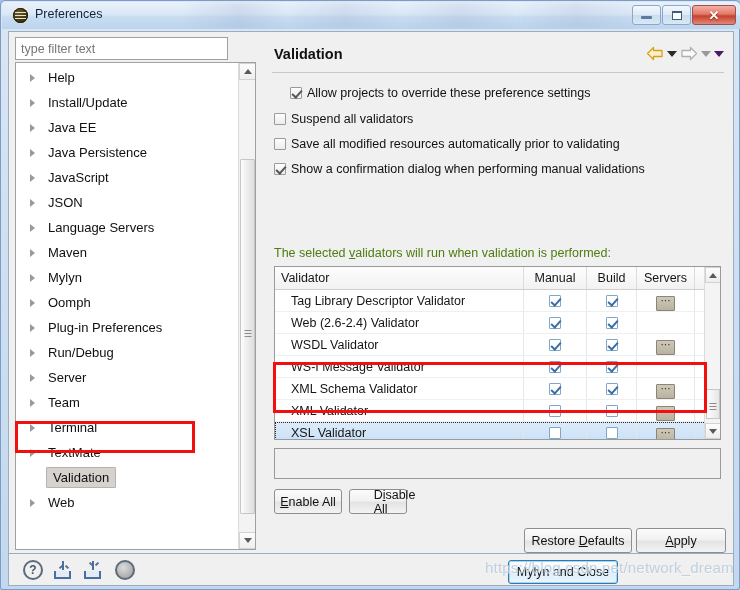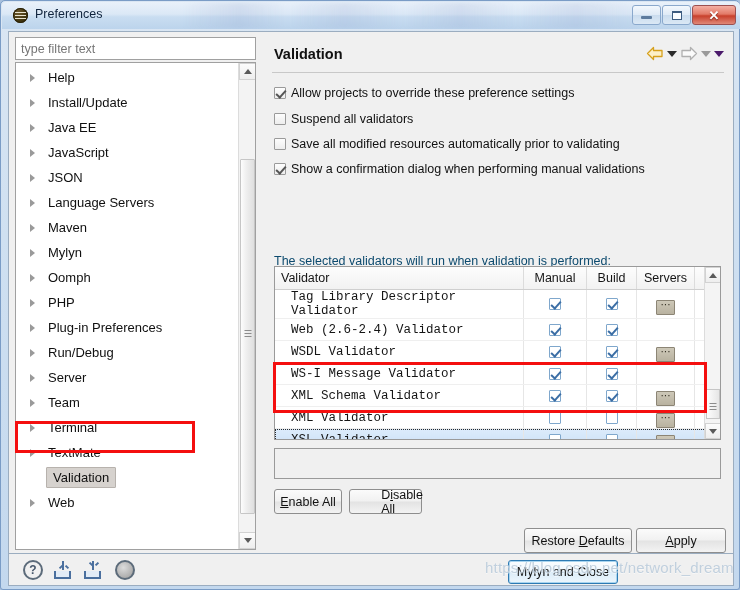--- a/index.html
+++ b/index.html
@@ -71,21 +71,21 @@
   
   .client{
     position:absolute;left:7px;top:30px;width:726px;height:523px;
     background:#f0f0f0;
     border:1px solid #9badc0;
     box-sizing:border-box;
   }
 
   
   .filter-input{
-    position:absolute;left:6px;top:5px;width:241px;height:23px;
+    position:absolute;left:6px;top:5px;width:213px;height:23px;
     box-sizing:border-box;background:#fff;border:1px solid #a0a0a0;
     font-family:"Liberation Sans", sans-serif;font-size:12.5px;color:#6d6d6d;
     padding:2px 5px;outline:none;
   }
   .tree-box{
     position:absolute;left:6px;top:30px;width:241px;height:488px;
     box-sizing:border-box;background:#fff;border:1px solid #a0a0a0;
     overflow:hidden;
   }
   .tree-list{position:absolute;left:0;top:2px;width:222px;}
@@ -149,41 +149,41 @@
     display:inline-block;width:12px;height:12px;box-sizing:border-box;
     border:1px solid #9a9a9a;background:linear-gradient(180deg,#fdfdfd,#ededed);
     vertical-align:-2px;margin-right:5px;position:relative;border-radius:1px;
   }
   .cbx.on:after{
     content:"";position:absolute;left:3px;top:0px;width:4px;height:8px;
     border:solid #555;border-width:0 2px 2px 0;transform:rotate(42deg);
   }
   .u{text-decoration:underline;}
 
-  .sel-label{position:absolute;left:8px;top:210px;font-size:12.5px;color:#0c4a6e;margin-top:8px;}
+  .sel-label{position:absolute;left:8px;top:210px;font-size:12.5px;color:#4d7c0f;}
 
   
   .tablewrap{
     position:absolute;left:8px;top:230px;width:447px;height:174px;
     box-sizing:border-box;background:#fff;border:1px solid #9a9a9a;overflow:hidden;
   }
   .tbl{position:absolute;left:0;top:0;width:430px;border-collapse:collapse;table-layout:fixed;}
   .tbl th{
     height:22px;font-weight:normal;font-size:12.5px;color:#151515;text-align:left;
     background:linear-gradient(180deg,#fdfdfd,#f2f2f2);
     border-right:1px solid #dcdcdc;border-bottom:1px solid #cfcfcf;
     padding:0 6px;font-family:"Liberation Sans", sans-serif;
   }
   .tbl th.c{text-align:center;padding:0;}
   .tbl td{
     height:21px;font-size:12.5px;color:#151515;
     border-right:1px solid #e6e6e6;border-bottom:1px solid #efefef;
     padding:0 6px;font-family:"Liberation Sans", sans-serif;
   }
-  .tbl td.name{padding-left:16px;font-family:Liberation Mono, monospace;}
+  .tbl td.name{padding-left:16px;}
   .tbl td.c{text-align:center;padding:0;}
   .tbl tr.sel td{
     background:linear-gradient(180deg,#dcebfb,#c8def5);
   }
   .tbl tr.sel{outline:1px dotted #2a2a2a;outline-offset:-1px;}
   .cb2{
     display:inline-block;width:12px;height:12px;box-sizing:border-box;
     border:1px solid #7fa7cc;background:#fff;position:relative;vertical-align:-2px;border-radius:1px;
   }
   .cb2.on:after{
@@ -208,21 +208,21 @@
 
   .btn{
     box-sizing:border-box;
     border:1px solid #8e8e8e;border-radius:3px;
     background:linear-gradient(180deg,#fbfbfb 0%,#f1f1f1 48%,#e3e3e3 52%,#f3f3f3 100%);
     font-family:"Liberation Sans", sans-serif;font-size:12.5px;color:#111;
     display:flex;align-items:center;justify-content:center;position:absolute;
     cursor:default;
   }
   .btn.enable-all{left:8px;top:453px;width:68px;height:25px;}
-  .btn.disable-all{left:83px;top:453px;width:73px;height:25px;padding-left:33px;}
+  .btn.disable-all{left:83px;top:453px;width:58px;height:25px;padding-left:33px;}
   .btn.restore{right:96px;top:492px;width:108px;height:25px;}
   .btn.apply{right:2px;top:492px;width:90px;height:25px;}
 
   
   .bottombar{
     position:absolute;left:7px;top:553px;width:726px;height:32px;
     box-sizing:border-box;background:#f0f0f0;border:1px solid #9badc0;border-top:none;
   }
   .ic{position:absolute;top:6px;width:20px;height:20px;}
   .ic.help{left:14px;border:2px solid #5c6b7a;border-radius:50%;box-sizing:border-box;
@@ -290,27 +290,27 @@
 
     <div class="client">
 
       <input class="filter-input" type="text" placeholder="type filter text" style="">
 
       <div class="tree-box">
         <div class="tree-list" id="tree-list">
             <div class="tree-item"><span class="tw"></span><span class="lbl">Help</span></div>
             <div class="tree-item"><span class="tw"></span><span class="lbl">Install/Update</span></div>
             <div class="tree-item"><span class="tw"></span><span class="lbl">Java EE</span></div>
+            <div class="tree-item"><span class="tw"></span><span class="lbl">Java Persistence</span></div>
             <div class="tree-item"><span class="tw"></span><span class="lbl">JavaScript</span></div>
             <div class="tree-item"><span class="tw"></span><span class="lbl">JSON</span></div>
             <div class="tree-item"><span class="tw"></span><span class="lbl">Language Servers</span></div>
             <div class="tree-item"><span class="tw"></span><span class="lbl">Maven</span></div>
             <div class="tree-item"><span class="tw"></span><span class="lbl">Mylyn</span></div>
             <div class="tree-item"><span class="tw"></span><span class="lbl">Oomph</span></div>
-            <div class="tree-item"><span class="tw"></span><span class="lbl">PHP</span></div>
             <div class="tree-item"><span class="tw"></span><span class="lbl">Plug-in Preferences</span></div>
             <div class="tree-item"><span class="tw"></span><span class="lbl">Run/Debug</span></div>
             <div class="tree-item"><span class="tw"></span><span class="lbl">Server</span></div>
             <div class="tree-item"><span class="tw"></span><span class="lbl">Team</span></div>
             <div class="tree-item"><span class="tw"></span><span class="lbl">Terminal</span></div>
             <div class="tree-item"><span class="tw"></span><span class="lbl">TextMate</span></div>
             <div class="tree-item selected"><span class="lbl">Validation</span></div>
             <div class="tree-item"><span class="tw"></span><span class="lbl">Web</span></div>
           </div>
         <div class="vscroll">
@@ -340,21 +340,21 @@
           <span class="chev"></span>
           <svg class="arr-fwd" viewBox="0 0 18 15">
             <path d="M10.5 1.5 L16.5 7.5 L10.5 13.5 L10.5 10.5 L2 10.5 L2 4.5 L10.5 4.5 Z" fill="#fbfbfb" stroke="#b0b0b0" stroke-width="1.3" stroke-linejoin="round"></path>
           </svg>
           <span class="chev gray"></span>
           <span class="chev purple"></span>
         </div>
         <div class="title-rule"></div>
 
         <div id="chk-area">
-            <div class="chk-row" style="top: 50px;"><span class="cbx on"></span><span>Allow projects to override these preference settings</span></div>
+            <div class="chk-row" style="top: 50px; margin-left: 16px;"><span class="cbx on"></span><span>Allow projects to override these preference settings</span></div>
             <div class="chk-row" style="top: 76px;"><span class="cbx"></span><span>Suspend all validators</span></div>
             <div class="chk-row" style="top: 101px;"><span class="cbx"></span><span>Save all modified resources automatically prior to validating</span></div>
             <div class="chk-row" style="top: 126px;"><span class="cbx on"></span><span>Show a confirmation dialog when performing manual validations</span></div>
           </div>
 
         <div class="sel-label">
           <span>The selected </span><span class="u">v</span><span>alidators will run when validation is performed:</span>
         </div>
 
         <div class="tablewrap">

